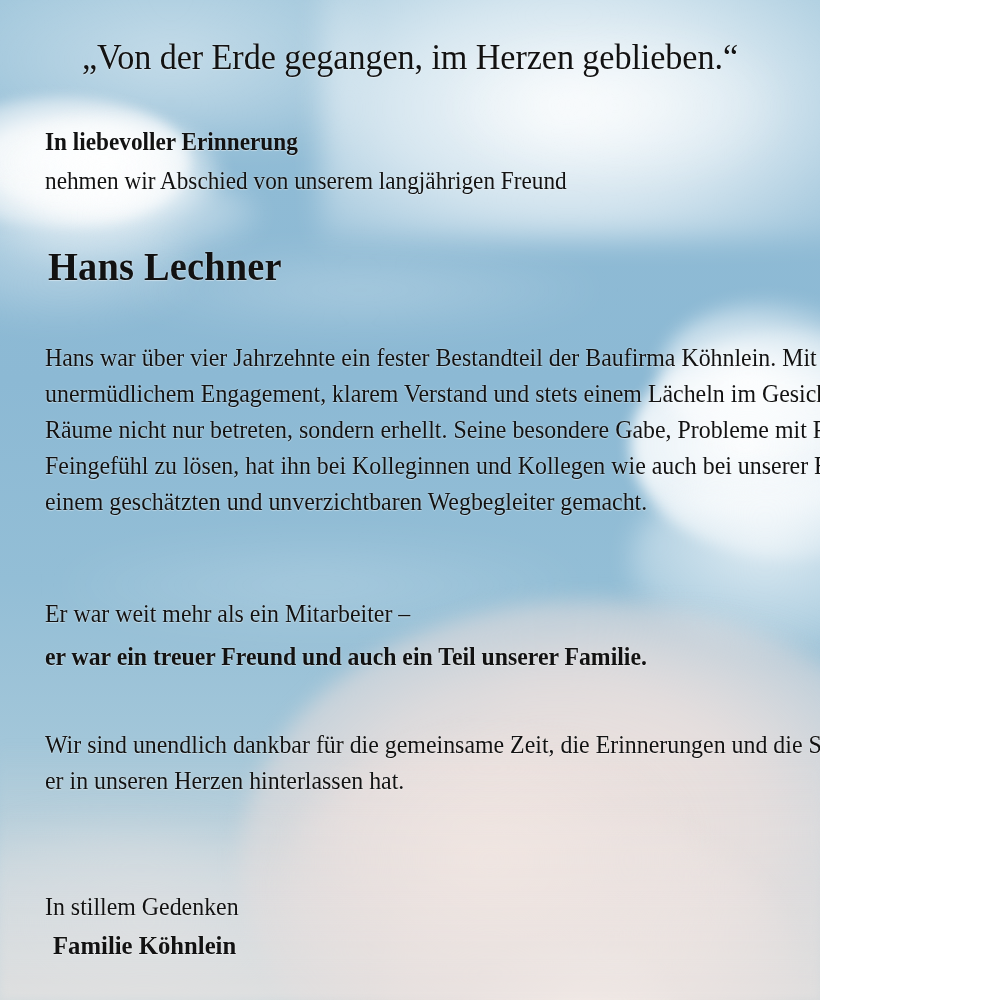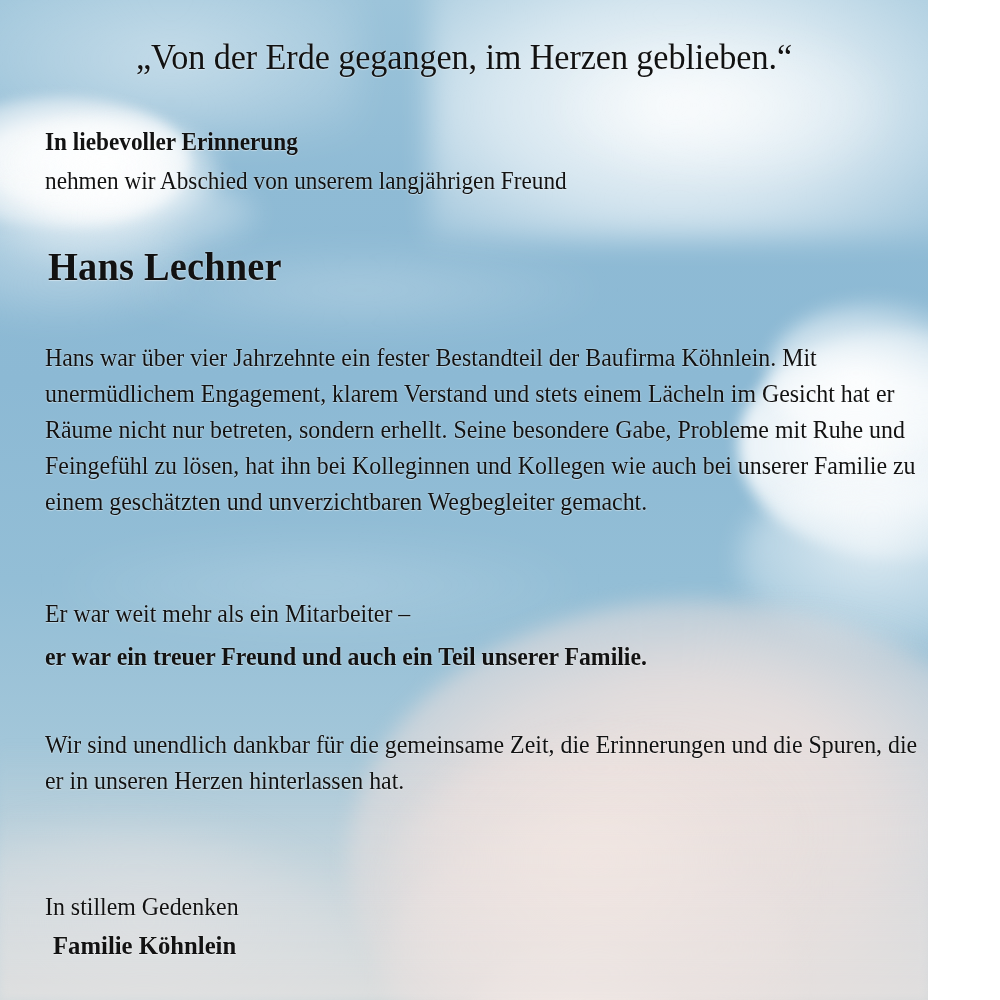--- a/index.html
+++ b/index.html
@@ -10,21 +10,21 @@
   body {
     width: 1000px;
     height: 1000px;
     overflow: hidden;
     font-family: "Liberation Serif", "DejaVu Serif", serif;
   }
 
   
   .card {
     position: relative;
-    width: 928px;
+    width: 820px;
     height: 1000px;
     overflow: hidden;
     background: #8EBAD4;
     isolation: isolate;
   }
 
   
   .sky-base {
     position: absolute;
     inset: 0;

